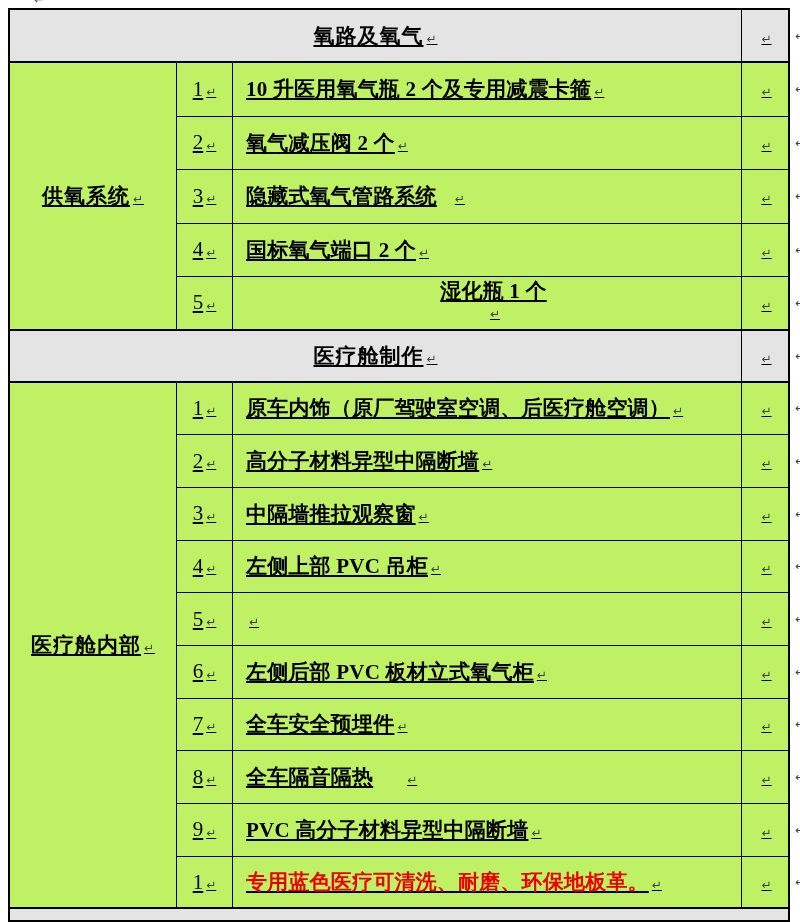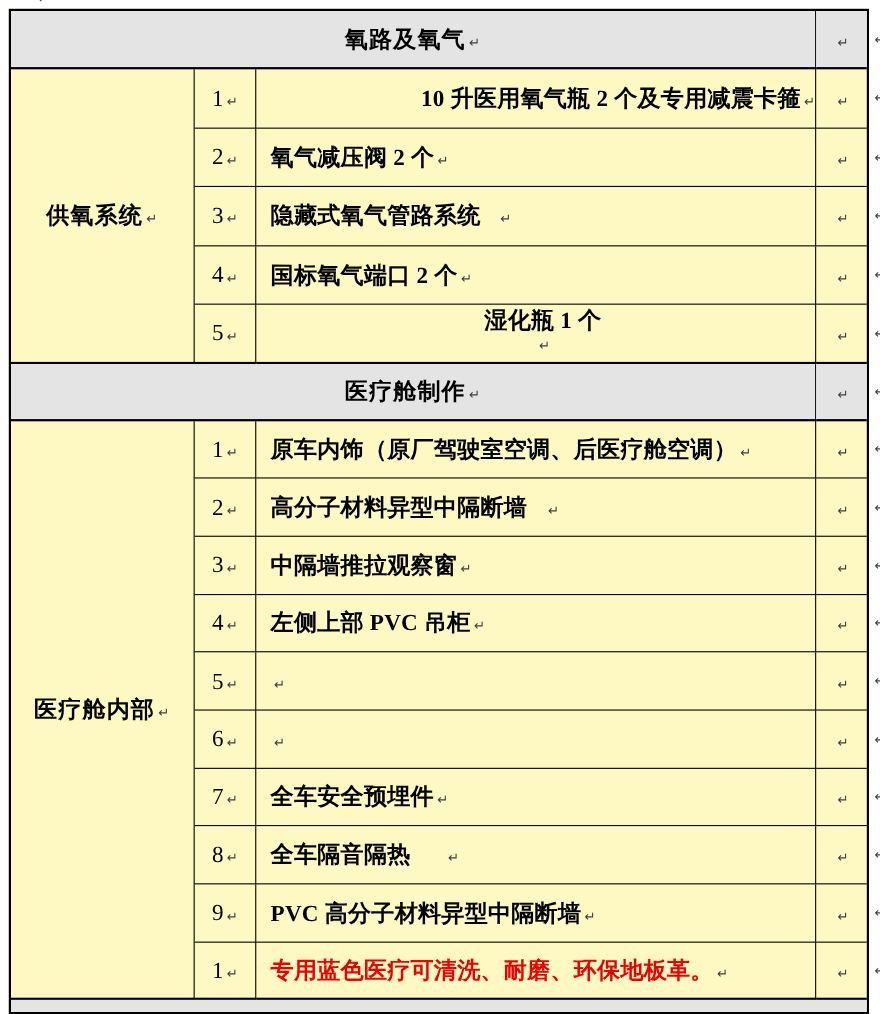--- a/index.html
+++ b/index.html
@@ -20,24 +20,25 @@
     font-size: 13px;
     color: #3f3f3f;
   }
   .doc-table {
     position: absolute;
     left: 8px;
     top: 8px;
     width: 782px;
     height: 914px;
     border: 2px solid #000000;
-    background: #fef9c3;
+    background: #bef264;
     display: grid;
     grid-template-columns: 167px 56px 509px 1fr;
     grid-template-rows: 53px repeat(5, 53.5px) 52px repeat(10, 52.7px) 1fr;
+    text-decoration: underline;
   }
   .cell {
     position: relative;
     display: flex;
     align-items: center;
     border-right: 1px solid #000000;
     border-bottom: 1px solid #000000;
     overflow: visible;
   }
   .cell.last-col { border-right: none; justify-content: center; }
@@ -118,21 +119,21 @@
 
     <div class="cell group bb2" style="grid-row:2/7; grid-column:1;">
       <span class="t">供氧系统</span>
         <span class="mark">↵</span>
     </div>
 
     <div class="cell num" style="grid-row:2; grid-column:2;">
       <span class="t">1</span>
         <span class="mark">↵</span>
     </div>
-    <div class="cell desc" style="grid-row:2; grid-column:3;justify-content:flex-end;">
+    <div class="cell desc" style="grid-row:2; grid-column:3;">
       <span class="t">10 升医用氧气瓶 2 个及专用减震卡箍</span>
         <span class="mark">↵</span>
     </div>
     <div class="cell last-col" style="grid-row:2; grid-column:4;">
       <span class="mark">↵</span>
       <span class="outside-mark">↵</span>
     </div>
 
     <div class="cell num" style="grid-row:3; grid-column:2;">
       <span class="t">2</span>
@@ -210,21 +211,21 @@
     </div>
     <div class="cell last-col" style="grid-row:8; grid-column:4;">
       <span class="mark">↵</span>
       <span class="outside-mark">↵</span>
     </div>
 
     <div class="cell num" style="grid-row:9; grid-column:2;">
       <span class="t">2</span>
         <span class="mark">↵</span>
     </div>
-    <div class="cell desc" style="grid-row:9; grid-column:3;gap:16px;">
+    <div class="cell desc" style="grid-row:9; grid-column:3;">
       <span class="t">高分子材料异型中隔断墙</span>
         <span class="mark">↵</span>
     </div>
     <div class="cell last-col" style="grid-row:9; grid-column:4;">
       <span class="mark">↵</span>
       <span class="outside-mark">↵</span>
     </div>
 
     <div class="cell num" style="grid-row:10; grid-column:2;">
       <span class="t">3</span>
@@ -262,20 +263,21 @@
     <div class="cell last-col" style="grid-row:12; grid-column:4;">
       <span class="mark">↵</span>
       <span class="outside-mark">↵</span>
     </div>
 
     <div class="cell num" style="grid-row:13; grid-column:2;">
       <span class="t">6</span>
         <span class="mark">↵</span>
     </div>
     <div class="cell desc" style="grid-row:13; grid-column:3;">
+      <span class="t">左侧后部 PVC 板材立式氧气柜</span>
         <span class="mark">↵</span>
     </div>
     <div class="cell last-col" style="grid-row:13; grid-column:4;">
       <span class="mark">↵</span>
       <span class="outside-mark">↵</span>
     </div>
 
     <div class="cell num" style="grid-row:14; grid-column:2;">
       <span class="t">7</span>
         <span class="mark">↵</span>

